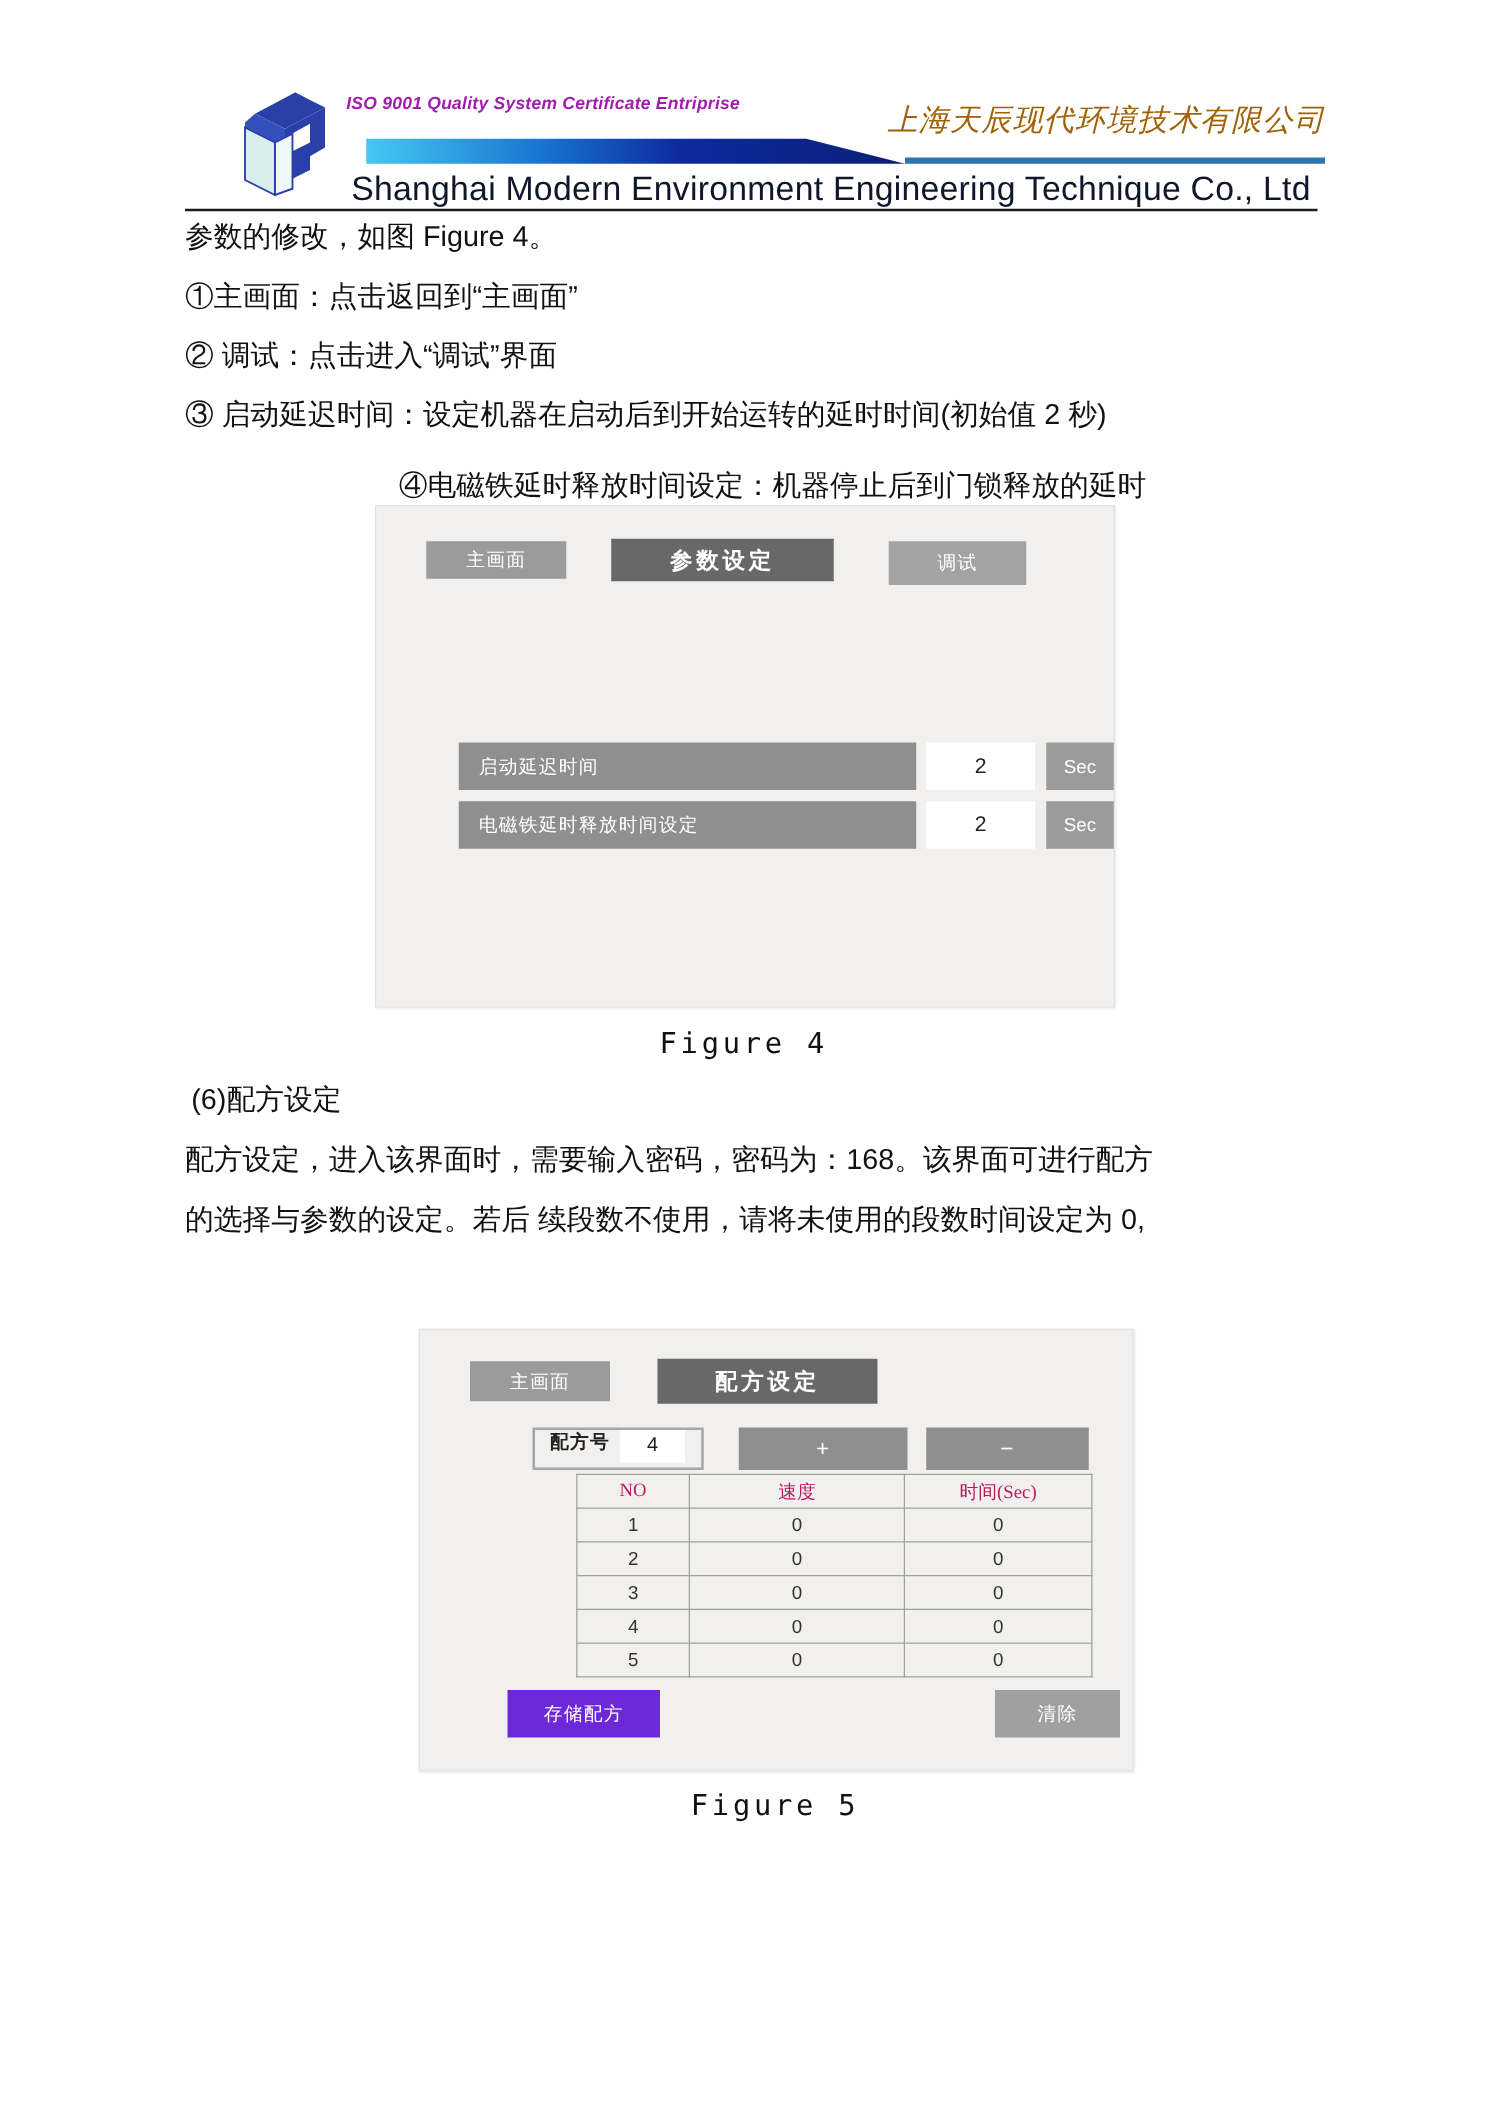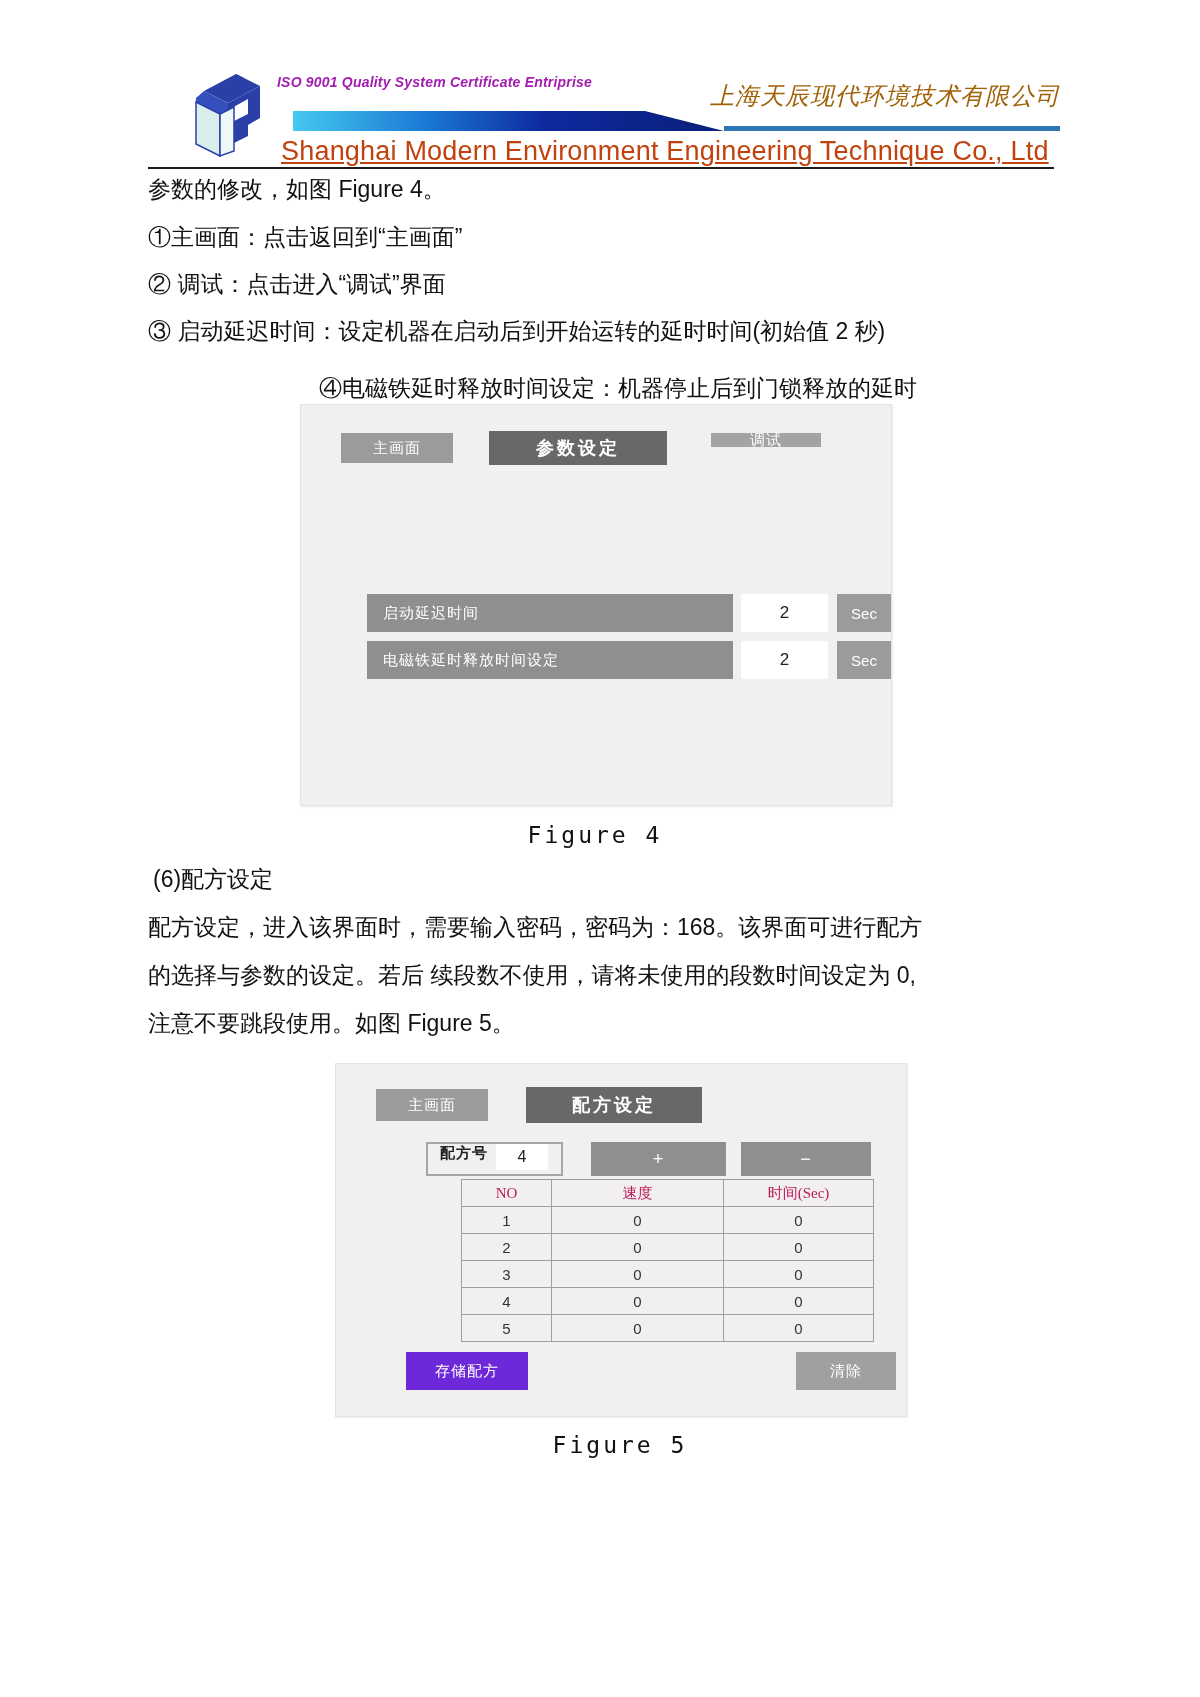--- a/index.html
+++ b/index.html
@@ -5,21 +5,21 @@
   html,body{margin:0;padding:0;background:#ffffff;}
   .page{position:relative;width:1200px;height:1697px;background:#ffffff;overflow:hidden;
         font-family:"Liberation Sans",sans-serif;color:#1a1a1a;}
 
   
   .logo{position:absolute;left:186px;top:66px;width:82px;height:96px;}
   .iso-line{position:absolute;left:277px;top:74px;font-size:14px;font-weight:600;color:#a21caf;letter-spacing:.2px;font-style:italic;}
   .ribbon{position:absolute;left:277px;top:106px;width:783px;height:30px;}
   .company-cn{position:absolute;left:660px;top:80px;width:400px;text-align:right;
               font-family:"DejaVu Serif",serif;font-style:italic;font-size:24px;color:#a16207;letter-spacing:1px;}
-  .company-en{position:absolute;left:281px;top:136px;font-size:27px;color:#c2410c;letter-spacing:.2px;text-decoration:underline;}
+  .company-en{position:absolute;left:281px;top:136px;font-size:27px;color:#0f172a;letter-spacing:.2px;}
   .header-rule{position:absolute;left:148px;top:167px;width:906px;height:2px;background:#1c1c1c;}
 
   
   .bodyline{position:absolute;left:148px;width:940px;font-size:23px;color:#111;white-space:nowrap;}
 
   
   .panel{position:absolute;background:#f1f0ee;border:1px solid #e4e3e1;box-shadow:1px 1px 2px rgba(0,0,0,.08);}
   .btn{position:absolute;display:flex;align-items:center;justify-content:center;color:#ffffff;
        font-size:15px;letter-spacing:1px;}
   .btn-mid{background:#9b9b9b;}
@@ -77,37 +77,36 @@
 
   <div class="bodyline" style="top:174px;">参数的修改，如图 Figure 4。</div>
   <div class="bodyline" style="top:269px;">② 调试：点击进入“调试”界面</div>
   <div class="bodyline" style="top:222px;">①主画面：点击返回到“主画面”</div>
   <div class="bodyline" style="top:316px;">③ 启动延迟时间：设定机器在启动后到开始运转的延时时间(初始值 2 秒)</div>
   <div class="bodyline" style="top:373px;text-align:center;">④电磁铁延时释放时间设定：机器停止后到门锁释放的延时</div>
 
   <div class="panel" style="left:300px;top:404px;width:590px;height:400px;">
     <div class="btn btn-mid" style="left:40px;top:28px;width:112px;height:30px;">主画面</div>
     <div class="btn btn-dark" style="left:188px;top:26px;width:178px;height:34px;">参数设定</div>
-    <div class="btn btn-mid2" style="left:410px;top:28px;width:110px;height:14px;">调试</div>
+    <div class="btn btn-mid2" style="left:410px;top:28px;width:110px;height:35px;">调试</div>
 
     <div class="param-label" style="left:66px;top:189px;width:366px;height:38px;">启动延迟时间</div>
     <div class="param-value" style="left:440px;top:189px;width:87px;height:38px;">2</div>
     <div class="param-unit" style="left:536px;top:189px;width:54px;height:38px;">Sec</div>
 
     <div class="param-label" style="left:66px;top:236px;width:366px;height:38px;">电磁铁延时释放时间设定</div>
     <div class="param-value" style="left:440px;top:236px;width:87px;height:38px;">2</div>
     <div class="param-unit" style="left:536px;top:236px;width:54px;height:38px;">Sec</div>
   </div>
 
   <div class="caption" style="left:300px;top:822px;width:590px;">Figure 4</div>
 
   <div class="bodyline" style="top:864px;left:153px;">(6)配方设定</div>
   <div class="bodyline" style="top:912px;">配方设定，进入该界面时，需要输入密码，密码为：168。该界面可进行配方</div>
   <div class="bodyline" style="top:960px;">的选择与参数的设定。若后 续段数不使用，请将未使用的段数时间设定为 0,</div>
-  <div class="bodyline" style="top:1008px;">注意不要跳段使用。如图 Figure 5。</div>
 
   <div class="panel" style="left:335px;top:1063px;width:570px;height:352px;">
     <div class="btn btn-mid" style="left:40px;top:25px;width:112px;height:32px;">主画面</div>
     <div class="btn btn-dark" style="left:190px;top:23px;width:176px;height:36px;">配方设定</div>
 
     <div class="recipe-box" style="left:90px;top:78px;width:137px;height:34px;">
       <span class="recipe-label">配方号</span>
       <span class="recipe-field">4</span>
     </div>
     <div class="btn" style="left:255px;top:78px;width:135px;height:34px;background:#8f8f8f;font-size:18px;">+</div>

